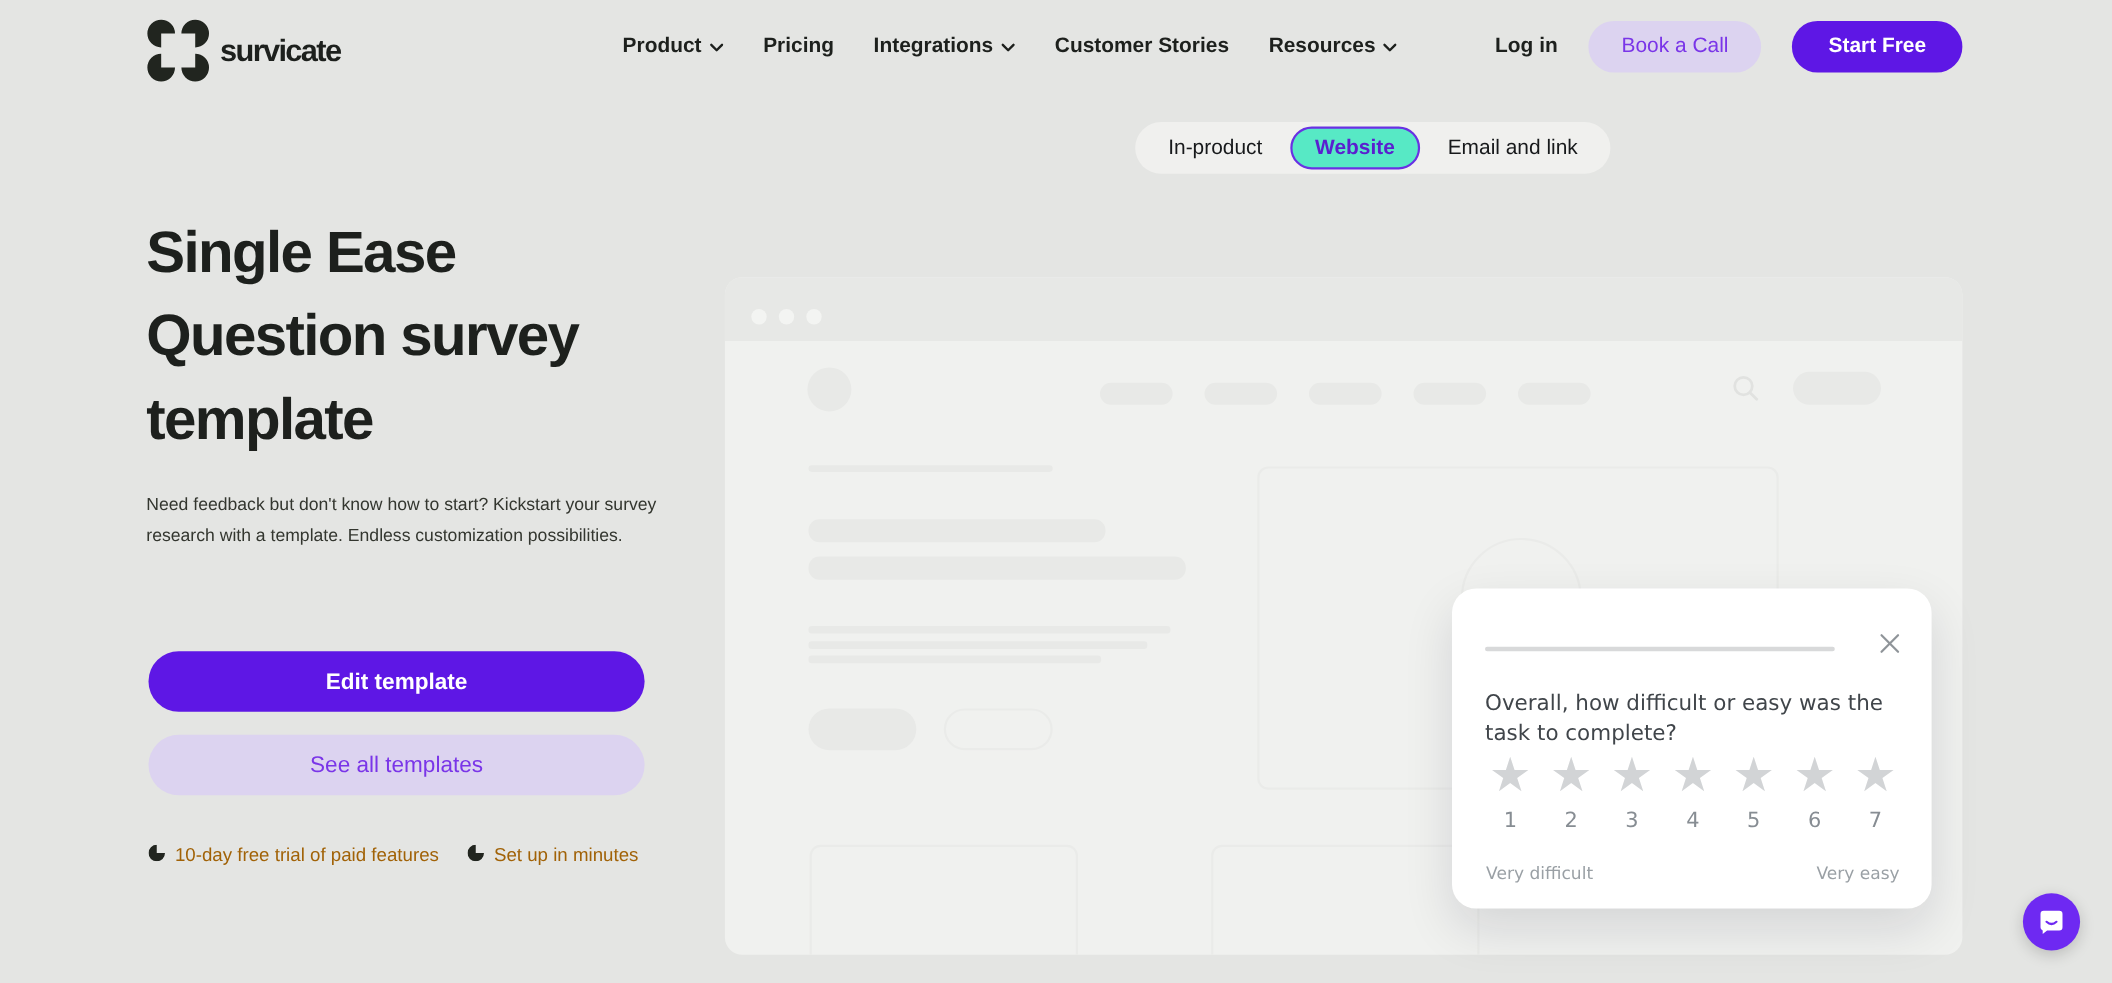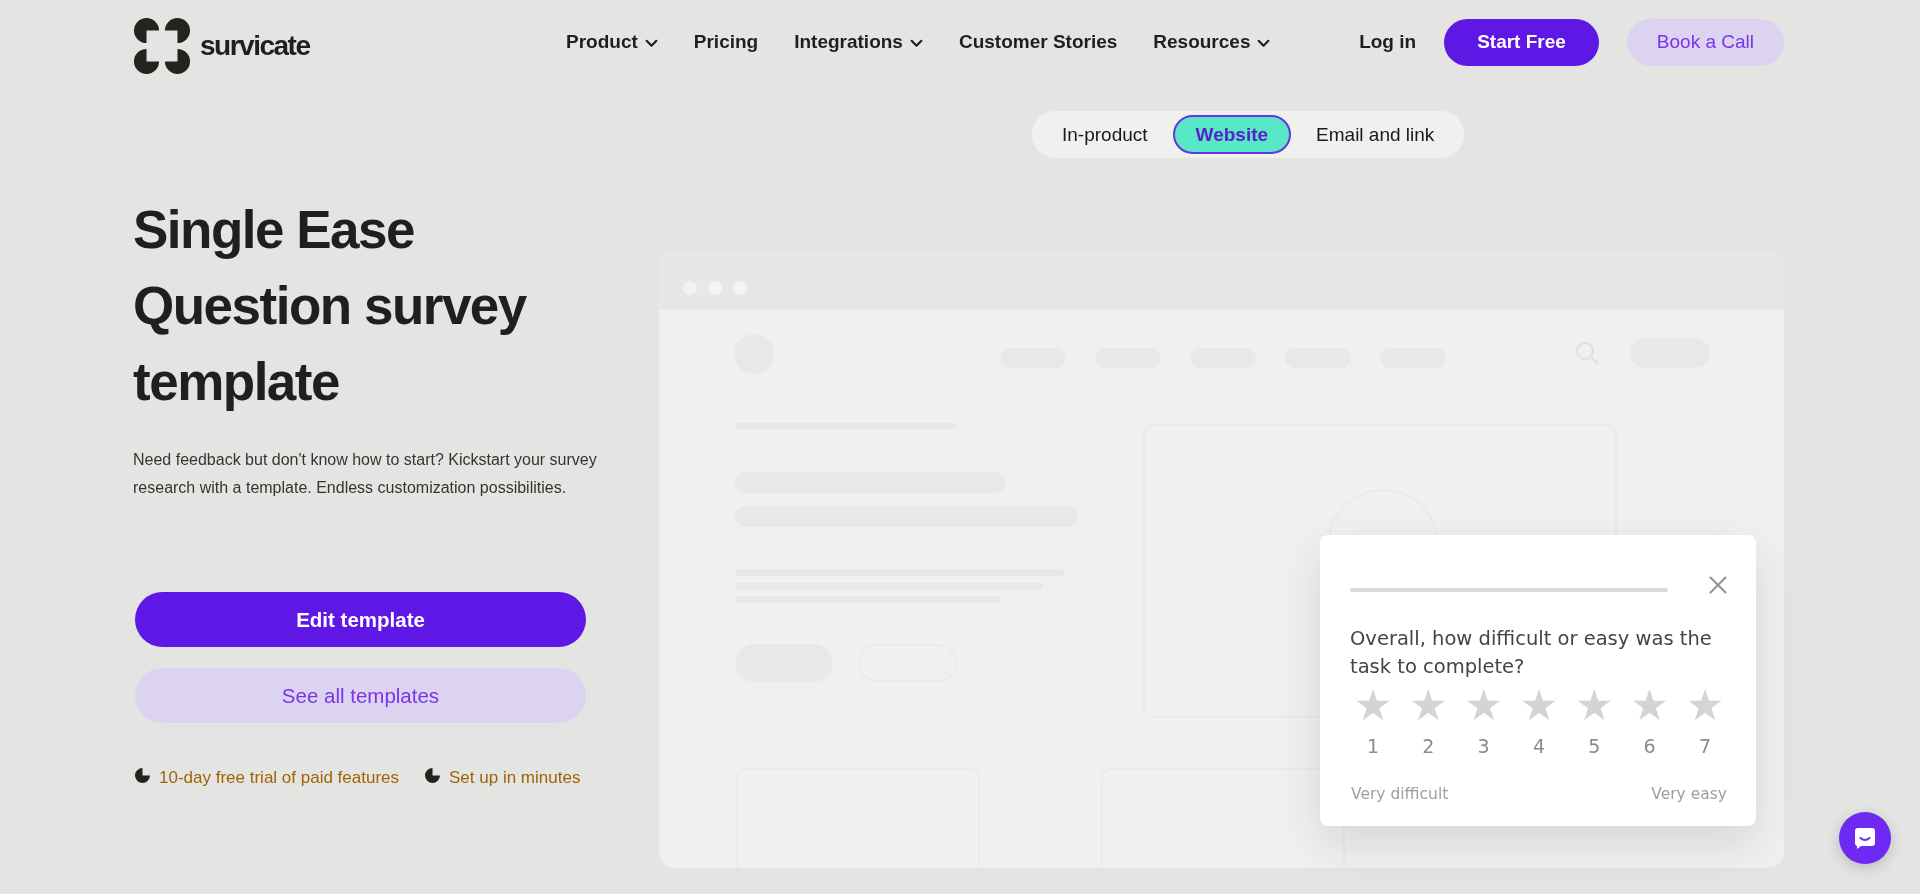--- a/index.html
+++ b/index.html
@@ -59,21 +59,21 @@
   .m-l3{left:76px;top:344px;width:266px;height:7px;border-radius:3px;}
   .m-cta1{left:76px;top:392px;width:98px;height:38px;border-radius:19px;}
   .m-cta2{left:199px;top:392px;width:99px;height:38px;border-radius:19px;}
   .m-bigcard{left:484px;top:172px;width:474px;height:294px;border-radius:10px;}
   .m-bigcircle{left:669px;top:237px;width:110px;height:110px;border-radius:50%;}
   .m-bcard1{left:77px;top:516px;width:244px;height:130px;border-radius:10px;}
   .m-bcard2{left:442px;top:516px;width:244px;height:130px;border-radius:10px;}
   .m-search{position:absolute;left:915px;top:88px;}
 
   
-  .widget{position:absolute;left:1320px;top:535px;width:436px;height:291px;background:#ffffff;border-radius:8px;box-shadow:0 18px 45px rgba(20,20,43,.12);}
+  .widget{position:absolute;left:1320px;top:535px;width:436px;height:291px;background:#ffffff;border-radius:22px;box-shadow:0 18px 45px rgba(20,20,43,.12);}
   .w-progress{position:absolute;left:30px;top:53px;width:318px;height:4px;border-radius:2px;background:#d8d9da;}
   .w-close{position:absolute;right:26px;top:38px;width:24px;height:24px;color:#8f9499;cursor:pointer;display:flex;align-items:center;justify-content:center;}
   .w-question{position:absolute;left:30px;top:90px;width:396px;font-size:19.5px;line-height:28px;color:var(--widget-text);}
   .w-scale{position:absolute;left:30px;right:28px;top:148px;display:flex;justify-content:space-between;}
   .w-col{width:46px;text-align:center;cursor:pointer;}
   .w-star{font-size:43px;line-height:44px;color:var(--star);display:block;}
   .w-num{display:block;margin-top:8px;font-size:19px;color:#878d93;}
   .w-labels{position:absolute;left:31px;right:29px;top:250px;display:flex;justify-content:space-between;font-size:15.5px;color:#9aa0a5;}
 
   
@@ -118,22 +118,22 @@
       <div class="nav-item">
         <span>Resources</span>
         <svg class="chev" width="13" height="9" viewBox="0 0 12 8">
           <path d="M1.5 1.5 L6 6 L10.5 1.5" fill="none" stroke="currentColor" stroke-width="2" stroke-linecap="round" stroke-linejoin="round"></path>
         </svg>
       </div>
     </nav>
 
   <div class="header-right">
     <span class="login-link">Log in</span>
+    <button class="btn-pill btn-book">Book a Call</button>
     <button class="btn-pill btn-start">Start Free</button>
-    <button class="btn-pill btn-book">Book a Call</button>
   </div>
 
   <div class="tabs-bar">
       <button class="tab">In-product</button>
       <button class="tab active">Website</button>
       <button class="tab">Email and link</button>
     </div>
 
   <h1 class="hero-title">Single Ease Question survey template</h1>
   <p class="hero-desc">Need feedback but don't know how to start? Kickstart your survey research with a template. Endless customization possibilities.</p>

